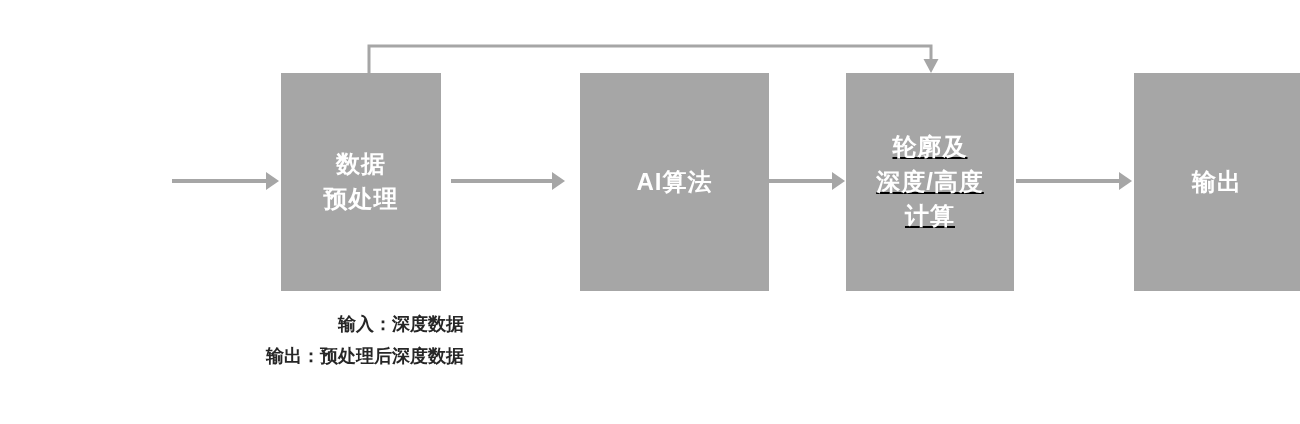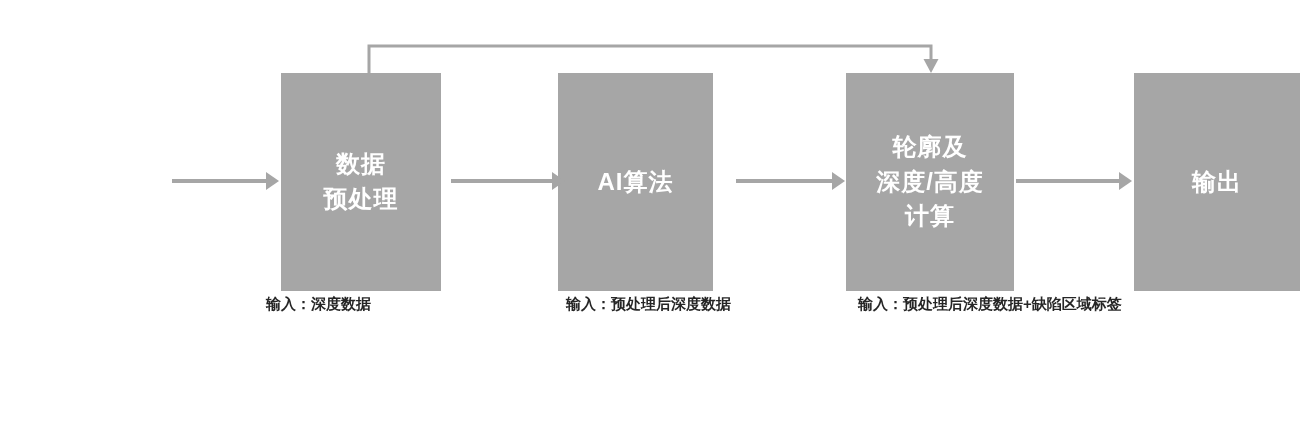--- a/index.html
+++ b/index.html
@@ -53,24 +53,24 @@
     border-bottom: 9px solid transparent;
   }
   .feedback-svg {
     position: absolute;
     left: 0;
     top: 0;
     pointer-events: none;
   }
   .annotation {
     position: absolute;
-    top: 290px;
+    top: 308px;
     color: #262626;
     font-weight: bold;
-    font-size: 15px;
+    font-size: 18px;
     line-height: 1.8;
     white-space: nowrap;
     text-align: right;
   }
 </style>
 </head>
 <body>
 
 <div class="canvas">
 
@@ -78,25 +78,25 @@
     <polyline points="369,73 369,46 931,46 931,60" fill="none" stroke="#a6a6a6" stroke-width="3"></polyline>
     <polygon points="931,73 923.5,59 938.5,59" fill="#a6a6a6"></polygon>
   </svg>
 
 
   <div class="node" style="left:281px; width:160px;">
     <div class="node-label">数据
 预处理</div>
   </div>
 
-  <div class="node" style="left:558px; width:155px;">
+  <div class="node" style="left:580px; width:189px;">
     <div class="node-label">AI算法</div>
   </div>
 
-  <div class="node" style="left:846px; width:168px;">
+  <div class="node" style="left:846px; width:168px;text-decoration:underline;">
     <div class="node-label">轮廓及
 深度/高度
 计算</div>
   </div>
 
   <div class="node" style="left:1134px; width:166px;">
     <div class="node-label">输出</div>
   </div>
 
   <div class="arrow" style="left:172px; width:107px;">
@@ -114,23 +114,22 @@
     <div class="arrow-head"></div>
   </div>
 
   <div class="arrow" style="left:1016px; width:116px;">
     <div class="arrow-line"></div>
     <div class="arrow-head"></div>
   </div>
 
   <div class="annotation" style="left:266px;">
     <div>输入：深度数据</div>
+    <div>输出：预处理后深度数据</div>
   </div>
 
   <div class="annotation" style="left:566px;">
-    <div>输入：预处理后深度数据</div>
   </div>
 
   <div class="annotation" style="left:858px;">
-    <div>输入：预处理后深度数据+缺陷区域标签</div>
   </div>
 
 </div>
 
 </body></html>

